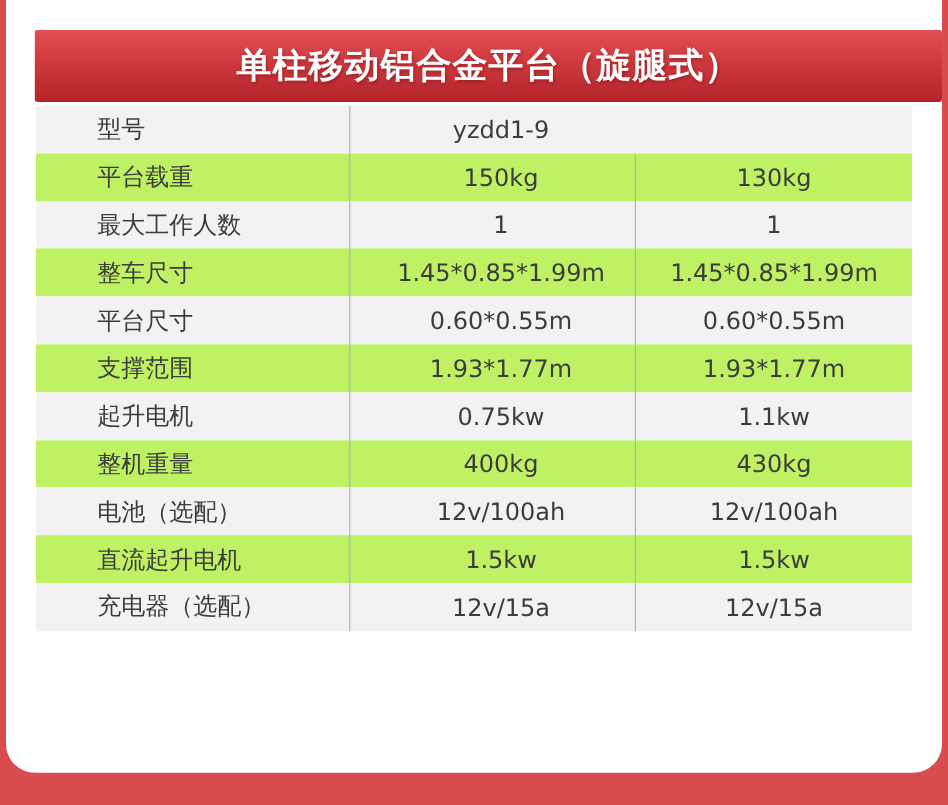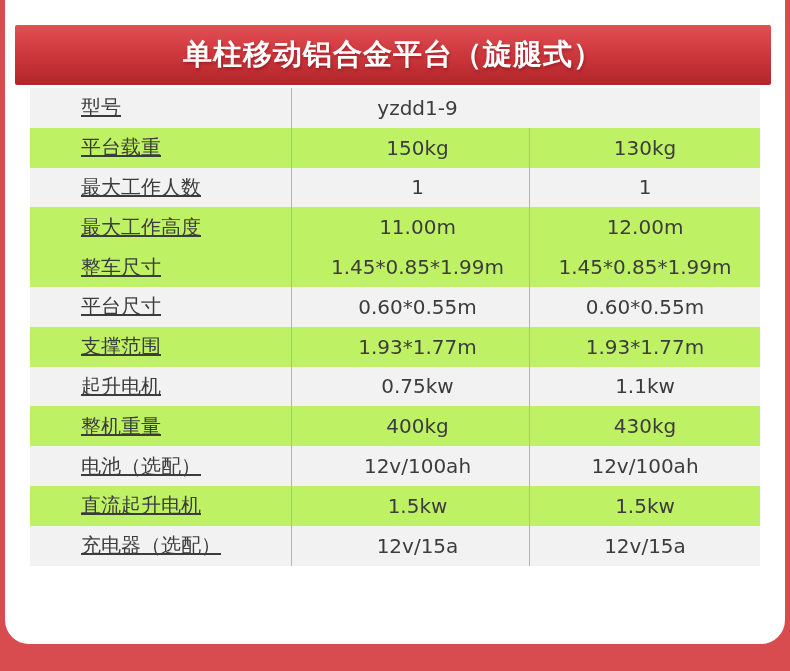--- a/index.html
+++ b/index.html
@@ -15,21 +15,21 @@
     position: absolute;
     left: 5px; top: 0;
     width: 780px; height: 644px;
     background: #ffffff;
     border-radius: 0 0 24px 24px;
   }
 
   
   .banner {
     position: absolute;
-    left: 10px; top: 25px;
+    left: 24px; top: 25px;
     width: 756px; height: 60px;
     background: linear-gradient(180deg, #e25054 0%, #cf393e 45%, #b2252a 100%);
     border-radius: 2px;
     display: flex; align-items: center; justify-content: center;
   }
   .banner-title {
     color: #ffffff;
     font-size: 29px;
     font-weight: bold;
     letter-spacing: 1px;
@@ -54,21 +54,20 @@
     display: flex; align-items: center;
     font-size: 20px;
     color: #3c3c3c;
     overflow: hidden;
     white-space: nowrap;
   }
   .cell.label {
     width: 261px;
     padding-left: 51px;
     justify-content: flex-start;
-    text-decoration: underline;
   }
   .cell.v1 {
     width: 238px;
     border-left: 1px solid #b3b3b3;
     justify-content: center;
     padding-left: 14px;
   }
   .cell.v2 {
     width: 231px;
     border-left: 1px solid #b3b3b3;
@@ -96,25 +95,20 @@
       <div class="cell v1">150kg</div>
       <div class="cell v2">130kg</div>
     </div>
 
     <div class="spec-row light">
       <div class="cell label">最大工作人数</div>
       <div class="cell v1">1</div>
       <div class="cell v2">1</div>
     </div>
 
-    <div class="spec-row dark">
-      <div class="cell label">最大工作高度</div>
-      <div class="cell v1">11.00m</div>
-      <div class="cell v2">12.00m</div>
-    </div>
 
 
     <div class="spec-row dark">
       <div class="cell label">整车尺寸</div>
       <div class="cell v1">1.45*0.85*1.99m</div>
       <div class="cell v2">1.45*0.85*1.99m</div>
     </div>
 
     <div class="spec-row light">
       <div class="cell label">平台尺寸</div>

